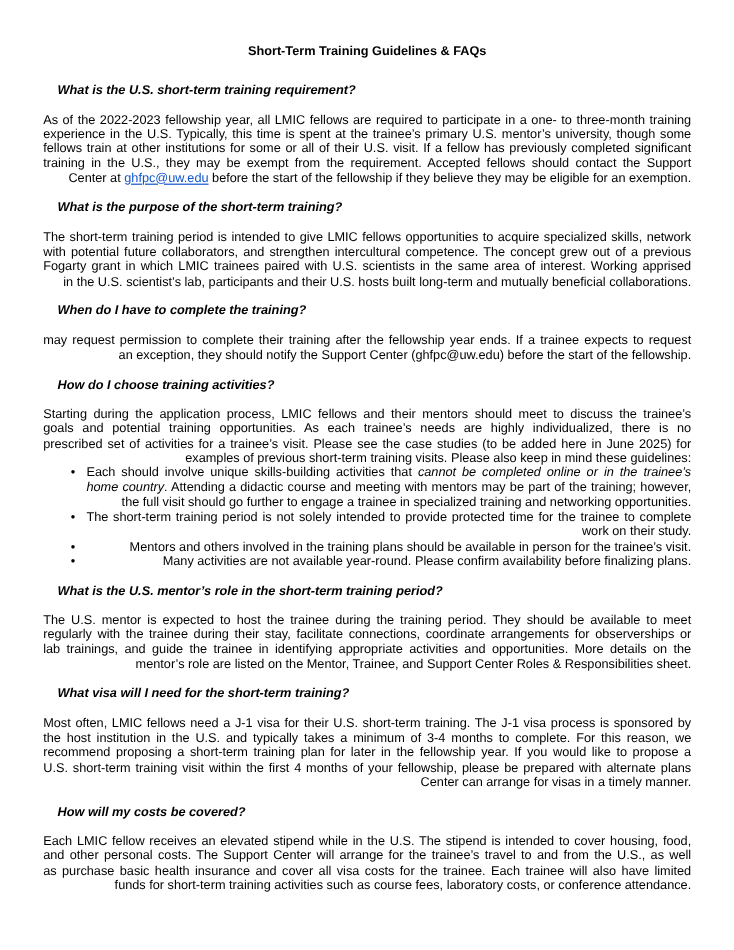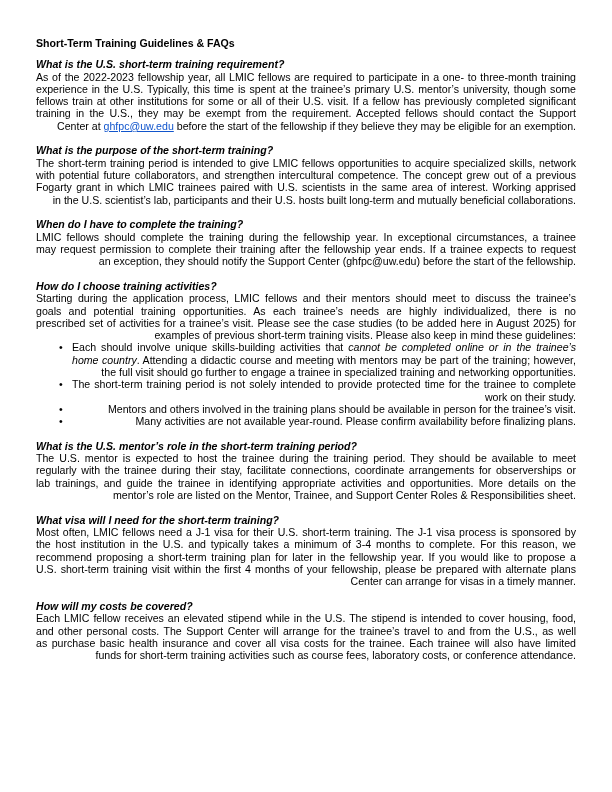--- a/index.html
+++ b/index.html
@@ -1,22 +1,22 @@
 <!DOCTYPE html>
 <html><head>
 <meta charset="utf-8">
 <style>
   html, body { margin: 0; padding: 0; background: #ffffff; }
   body { width: 612px; height: 792px; position: relative; overflow: hidden;
          font-family: "Liberation Sans", sans-serif; color: #000; }
   .page { position: absolute; left: 36px; top: 37px; width: 540px; }
-  .title { text-align: left; font-weight: bold; font-size: 10.6px; line-height: 12.3px;
-           margin: 0 0 9px 0; }
+  .title { text-align: center; font-weight: bold; font-size: 10.6px; line-height: 12.3px;
+           margin: 0 0 20px 0; }
   .section { margin: 0 0 12.4px 0; }
-  .q { font-weight: bold; font-style: italic; font-size: 10.6px; line-height: 12.3px; margin: 0; }
+  .q { font-weight: bold; font-style: italic; font-size: 10.6px; line-height: 12.3px; margin: 12px; }
   .ln { font-size: 10.6px; line-height: 12.3px; white-space: nowrap; }
   .j { text-align: justify; text-align-last: justify; }
   .l { text-align: right; }
   .link { color: #1155cc; text-decoration: underline; }
   .bullets { margin: 0; padding: 0; list-style: none; }
   .bullet { position: relative; padding-left: 36px; }
   .bullet .dot { position: absolute; left: 23px; top: 0; font-size: 10.6px; line-height: 12.3px; }
   em { font-style: italic; }
 </style>
 </head>
@@ -37,30 +37,29 @@
   <div class="section">
     <div class="q">What is the purpose of the short-term training?</div>
     <div class="ln j">The short-term training period is intended to give LMIC fellows opportunities to acquire specialized skills, network</div>
     <div class="ln j">with potential future collaborators, and strengthen intercultural competence. The concept grew out of a previous</div>
     <div class="ln j">Fogarty grant in which LMIC trainees paired with U.S. scientists in the same area of interest. Working apprised</div>
     <div class="ln l">in the U.S. scientist’s lab, participants and their U.S. hosts built long-term and mutually beneficial collaborations.</div>
   </div>
 
   <div class="section">
     <div class="q">When do I have to complete the training?</div>
-    <div class="ln j">LMIC fellows should complete the training during the fellowship year. In exceptional circumstances, a trainee</div>
     <div class="ln j">may request permission to complete their training after the fellowship year ends. If a trainee expects to request</div>
     <div class="ln l">an exception, they should notify the Support Center (ghfpc@uw.edu) before the start of the fellowship.</div>
   </div>
 
   <div class="section">
     <div class="q">How do I choose training activities?</div>
     <div class="ln j">Starting during the application process, LMIC fellows and their mentors should meet to discuss the trainee’s</div>
     <div class="ln j">goals and potential training opportunities. As each trainee’s needs are highly individualized, there is no</div>
-    <div class="ln j">prescribed set of activities for a trainee’s visit. Please see the case studies (to be added here in August 2025) for</div>
+    <div class="ln j">prescribed set of activities for a trainee’s visit. Please see the case studies (to be added here in June 2025) for</div>
     <div class="ln l">examples of previous short-term training visits. Please also keep in mind these guidelines:</div>
     <ul class="bullets">
       <li class="bullet">
         <span class="dot">•</span>
         <div class="ln j"><span>Each should involve unique skills-building activities that </span><em>cannot be completed online or in the trainee’s</em></div>
         <div class="ln j"><em>home country</em><span>. Attending a didactic course and meeting with mentors may be part of the training; however,</span></div>
         <div class="ln l">the full visit should go further to engage a trainee in specialized training and networking opportunities.</div>
       </li>
       <li class="bullet">
         <span class="dot">•</span>

